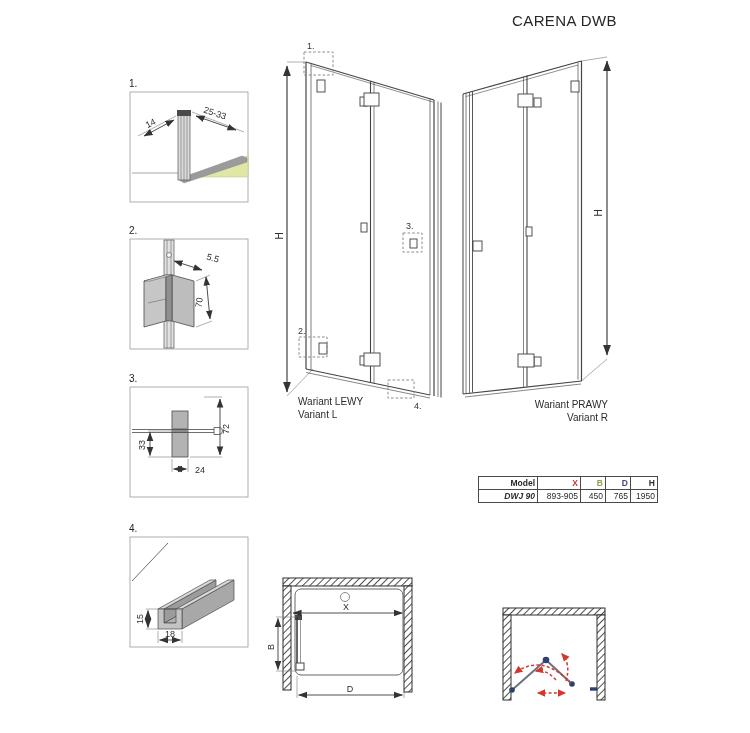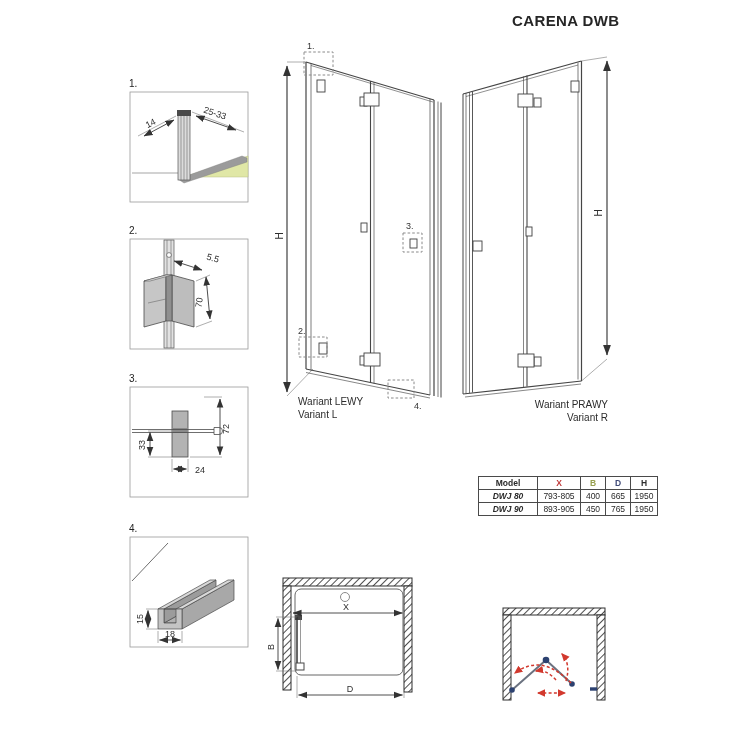--- a/index.html
+++ b/index.html
@@ -1,37 +1,37 @@
 <!DOCTYPE html>
 <html><head>
 <meta charset="utf-8">
 <style>
   html,body{margin:0;padding:0;background:#fff;}
   body{width:750px;height:733px;position:relative;overflow:hidden;
        font-family:"Liberation Sans",sans-serif;color:#2a2a2a;}
   .abs{position:absolute;}
-  #title{left:512px;top:12px;font-size:15px;font-weight:700;letter-spacing:.4px;color:#262626;}
+  #title{left:512px;top:12px;font-size:15px;font-weight:400;letter-spacing:.4px;color:#262626;}
   svg{overflow:visible;}
   svg text{font-family:"Liberation Sans",sans-serif;fill:#2e2e2e;}
   .dimtxt{font-size:9px;}
   .numlbl{font-size:10px;fill:#222;}
   .callout{font-size:9px;fill:#333;}
   .cap{font-size:10px;fill:#2b2b2b;}
   .frame{fill:none;stroke:#9a9a9a;stroke-width:.8;}
   .ln{stroke:#454545;fill:none;}
   .thin{stroke:#6a6a6a;stroke-width:.6;fill:none;}
   .dim{stroke:#3a3a3a;stroke-width:.9;fill:none;}
   .ext{stroke:#6a6a6a;stroke-width:.55;fill:none;}
   .dash{fill:none;stroke:#8a8a8a;stroke-width:1;stroke-dasharray:2.6 2;}
   .hw{fill:#fdfdfd;stroke:#3f3f3f;stroke-width:.9;}
   .reddash{fill:none;stroke:#d2392e;stroke-width:1.5;stroke-dasharray:3 2.3;}
   
   table.spec{position:absolute;left:478px;top:476px;border-collapse:collapse;
     font-size:8.5px;background:#fff;border:1.5px solid #3a3a3a;}
-  table.spec th,table.spec td{border:1px solid #4a4a4a;text-align:center;
+  table.spec th,table.spec td{border:1px solid #4a4a4a;text-align:right;
     padding:0 2px;height:12px;line-height:12px;}
   table.spec th{font-weight:700;}
   th.c-model{width:54px;}th.c-x{width:38px;}th.c-b{width:20px;}th.c-d{width:20px;}th.c-h{width:22px;}
   td.model{font-weight:700;font-style:italic;}
   .c-x{color:#c13b3b;} .c-b{color:#98a04f;} .c-d{color:#3f4a78;} .c-h{color:#2e2e2e;}
 </style>
 </head>
 <body>
 
 <svg width="0" height="0" class="abs" aria-hidden="true">
@@ -235,27 +235,20 @@
     <tr>
       <th class="c-model">Model</th>
       <th class="c-x">X</th>
       <th class="c-b">B</th>
       <th class="c-d">D</th>
       <th class="c-h">H</th>
     </tr>
   </thead>
   <tbody>
     <tr>
-      <td class="model">DWJ 80</td>
-      <td>793-805</td>
-      <td>400</td>
-      <td>665</td>
-      <td>1950</td>
-    </tr>
-    <tr>
       <td class="model">DWJ 90</td>
       <td>893-905</td>
       <td>450</td>
       <td>765</td>
       <td>1950</td>
     </tr>
   </tbody>
 </table>
 
 <svg class="abs" style="left:268px;top:556px" width="165" height="155" viewBox="0 0 165 155">

